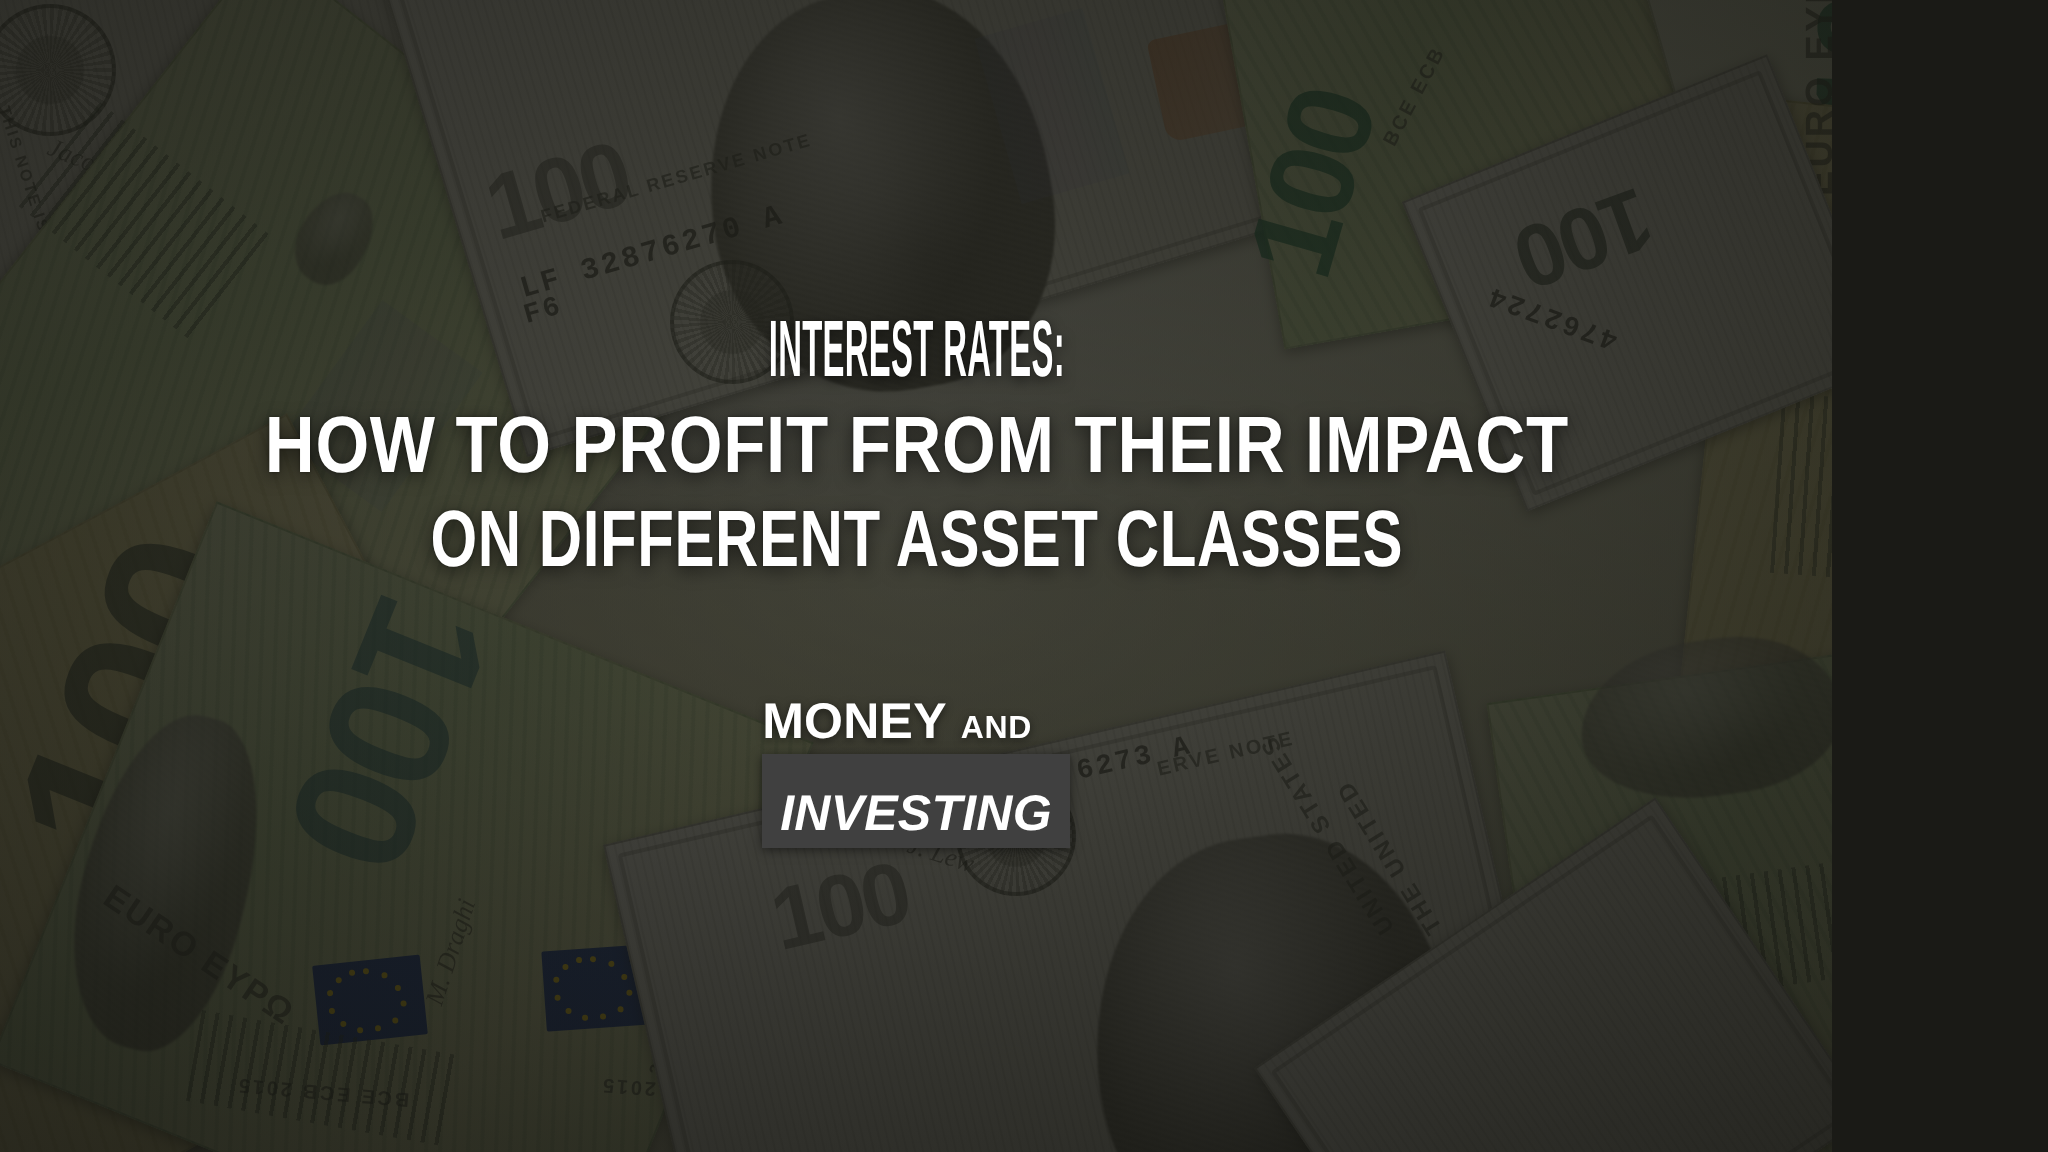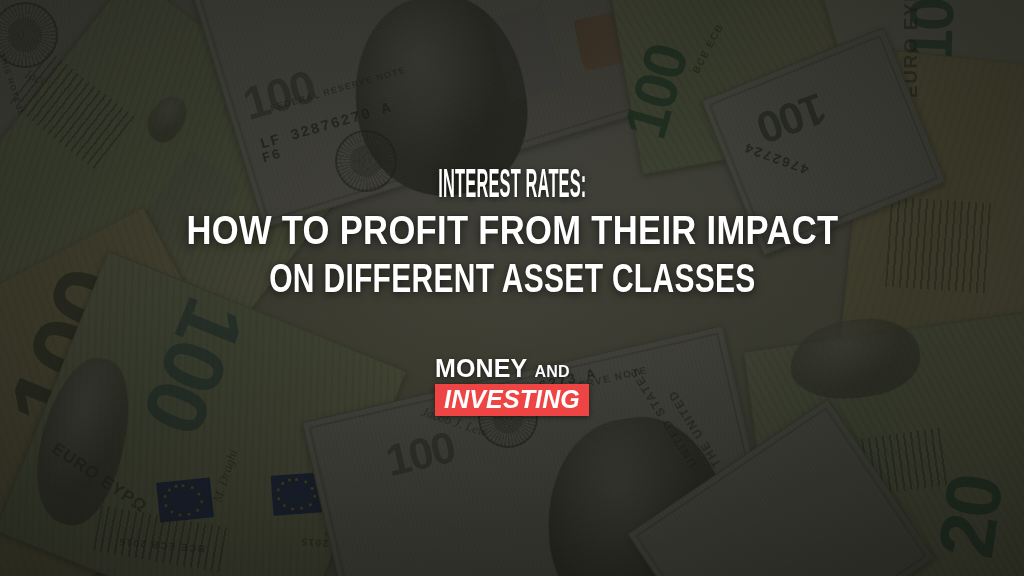--- a/index.html
+++ b/index.html
@@ -3,21 +3,21 @@
 <meta charset="utf-8">
 <title>Interest Rates Hero Banner</title>
 <style>
   html, body {
     margin: 0;
     padding: 0;
     background: #1a1a16;
   }
   #stage {
     position: relative;
-    width: 1024px;
+    width: 916px;
     height: 576px;
     overflow: hidden;
     font-family: "Liberation Sans", sans-serif;
     background: #8d8d82;
   }
 
   
   #photo {
     position: absolute;
     inset: 0;
@@ -217,22 +217,22 @@
   }
   #logo-and {
     color: #ffffff;
     font-family: "Liberation Sans", sans-serif;
     font-weight: 700;
     font-size: 16px;
     letter-spacing: 0.02em;
     text-shadow: 0 1px 4px rgba(0,0,0,0.55);
   }
   #logo-banner {
-    background: #ef4444;
-    padding: 3px 9px 4px 9px;
+    background: #404040;
+    padding: 18px 9px 4px 9px;
     box-shadow: 0 1px 5px rgba(0,0,0,0.5);
   }
   #logo-investing {
     color: #ffffff;
     font-family: "Liberation Sans", sans-serif;
     font-weight: 700;
     font-style: italic;
     font-size: 25px;
     letter-spacing: 0.005em;
     display: block;

